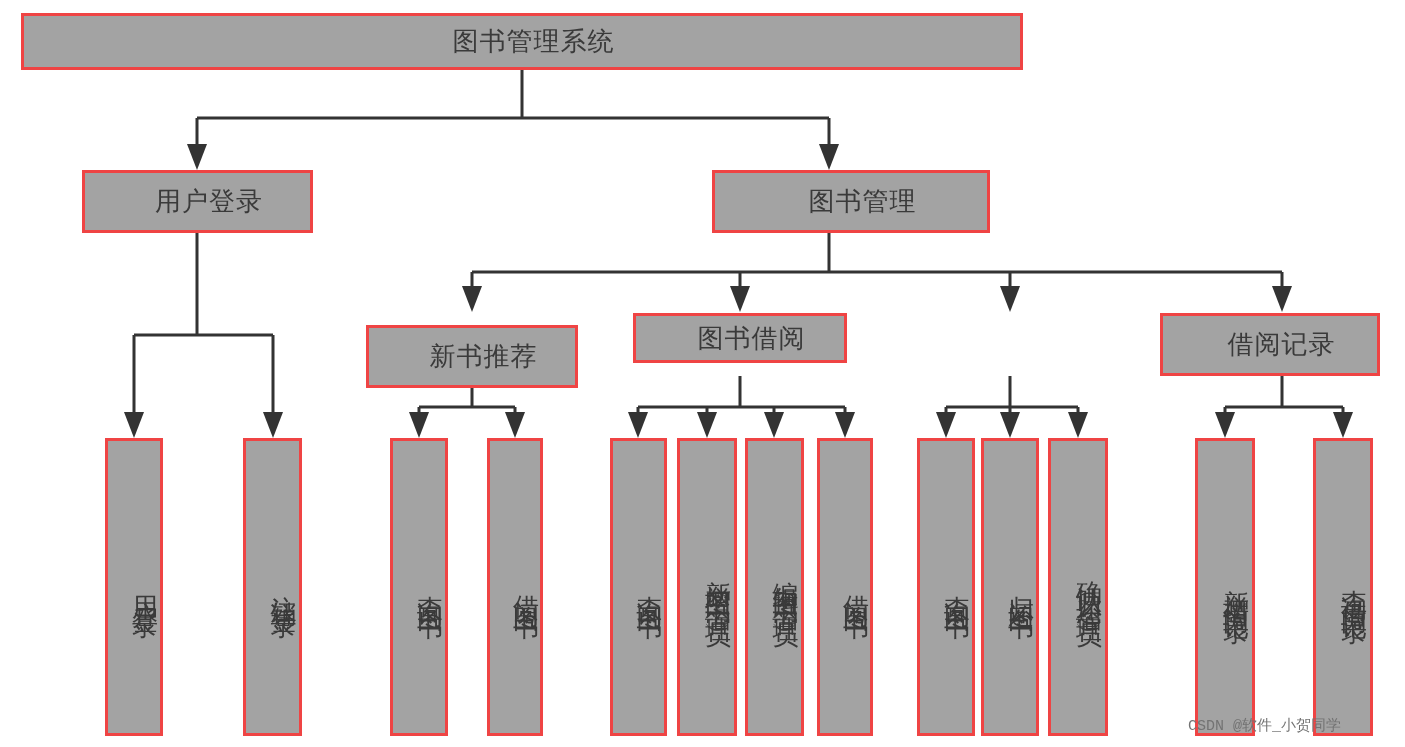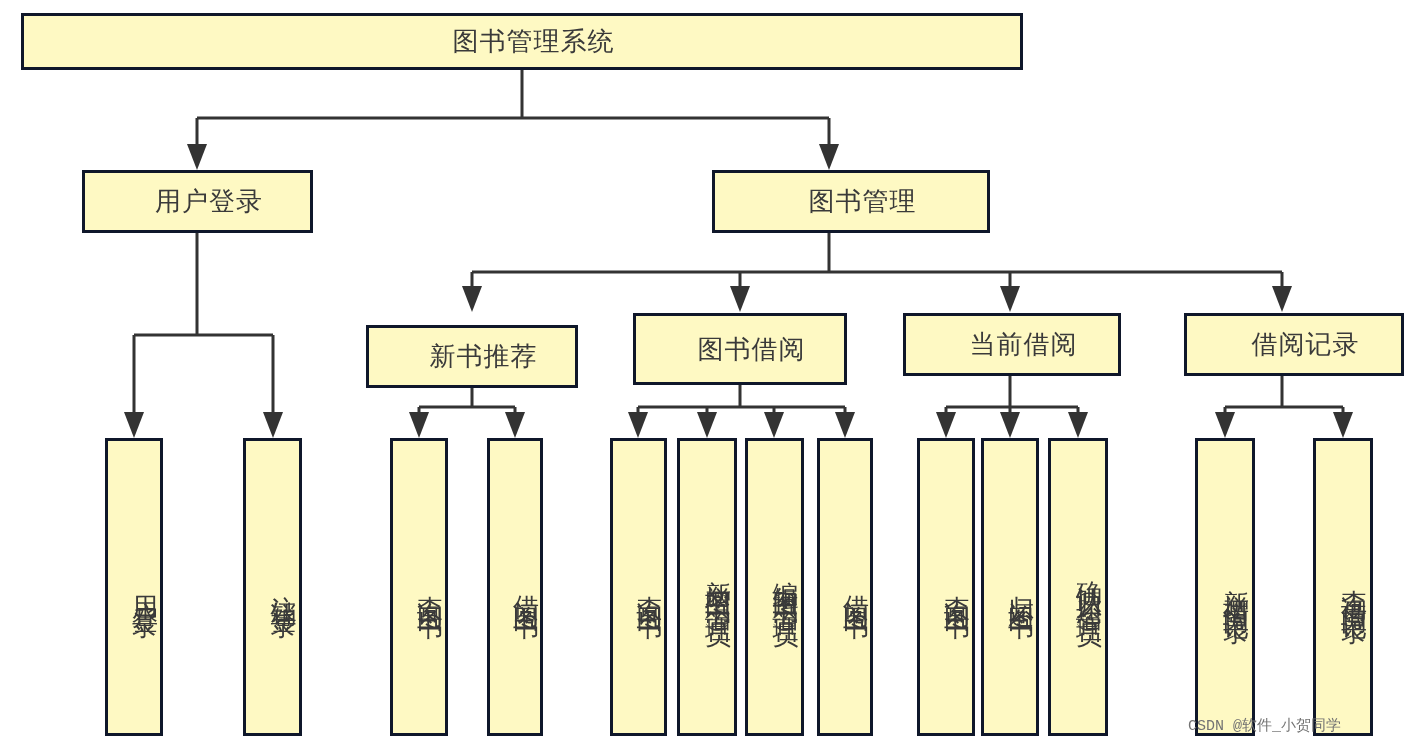--- a/index.html
+++ b/index.html
@@ -19,22 +19,22 @@
   .connector-layer {
     position: absolute;
     left: 0;
     top: 0;
     width: 1405px;
     height: 747px;
   }
   .box {
     position: absolute;
     box-sizing: border-box;
-    background: #fef9c3;
-    border: 3px solid #0f172a;
+    background: #a3a3a3;
+    border: 3px solid #ef4444;
     display: flex;
     align-items: center;
     justify-content: center;
     padding-left: 23px;
   }
   .hlbl {
     font-size: 26px;
     color: #3a3a3a;
     white-space: nowrap;
     letter-spacing: 1px;
@@ -106,27 +106,24 @@
   <div class="box" style="left:82px;top:170px;width:231px;height:63px">
     <span class="hlbl">用户登录</span>
   </div>
   <div class="box" style="left:712px;top:170px;width:278px;height:63px">
     <span class="hlbl">图书管理</span>
   </div>
 
   <div class="box" style="left:366px;top:325px;width:212px;height:63px">
     <span class="hlbl">新书推荐</span>
   </div>
-  <div class="box" style="left:633px;top:313px;width:214px;height:72px">
+  <div class="box" style="left:633px;top:313px;width:214px;height:50px">
     <span class="hlbl">图书借阅</span>
   </div>
-  <div class="box" style="left:903px;top:313px;width:218px;height:63px">
-    <span class="hlbl">当前借阅</span>
-  </div>
-  <div class="box" style="left:1184px;top:313px;width:220px;height:63px">
+  <div class="box" style="left:1160px;top:313px;width:220px;height:63px">
     <span class="hlbl">借阅记录</span>
   </div>
 
   <div class="box leaf" style="left:105px;width:58px">
     <span class="vlbl">用户登录</span>
   </div>
   <div class="box leaf" style="left:243px;width:59px">
     <span class="vlbl">注销登录</span>
   </div>
 

